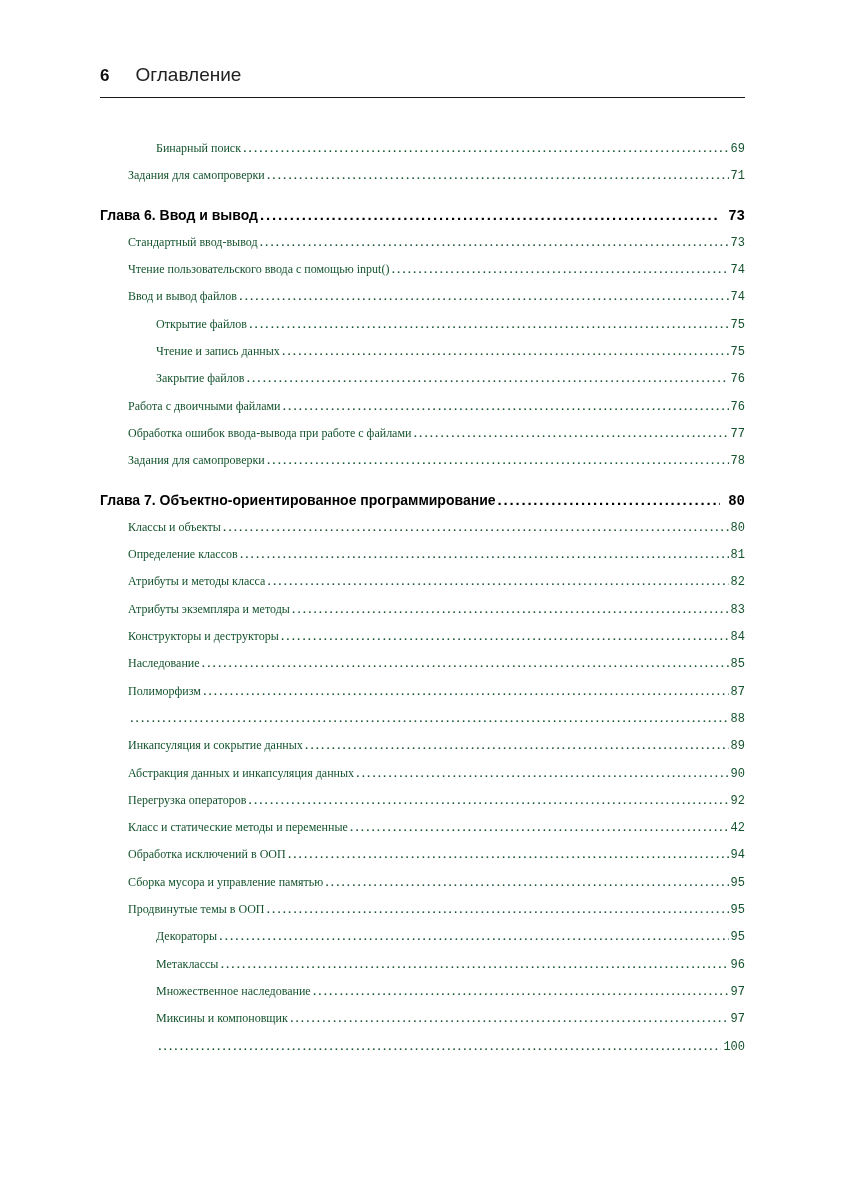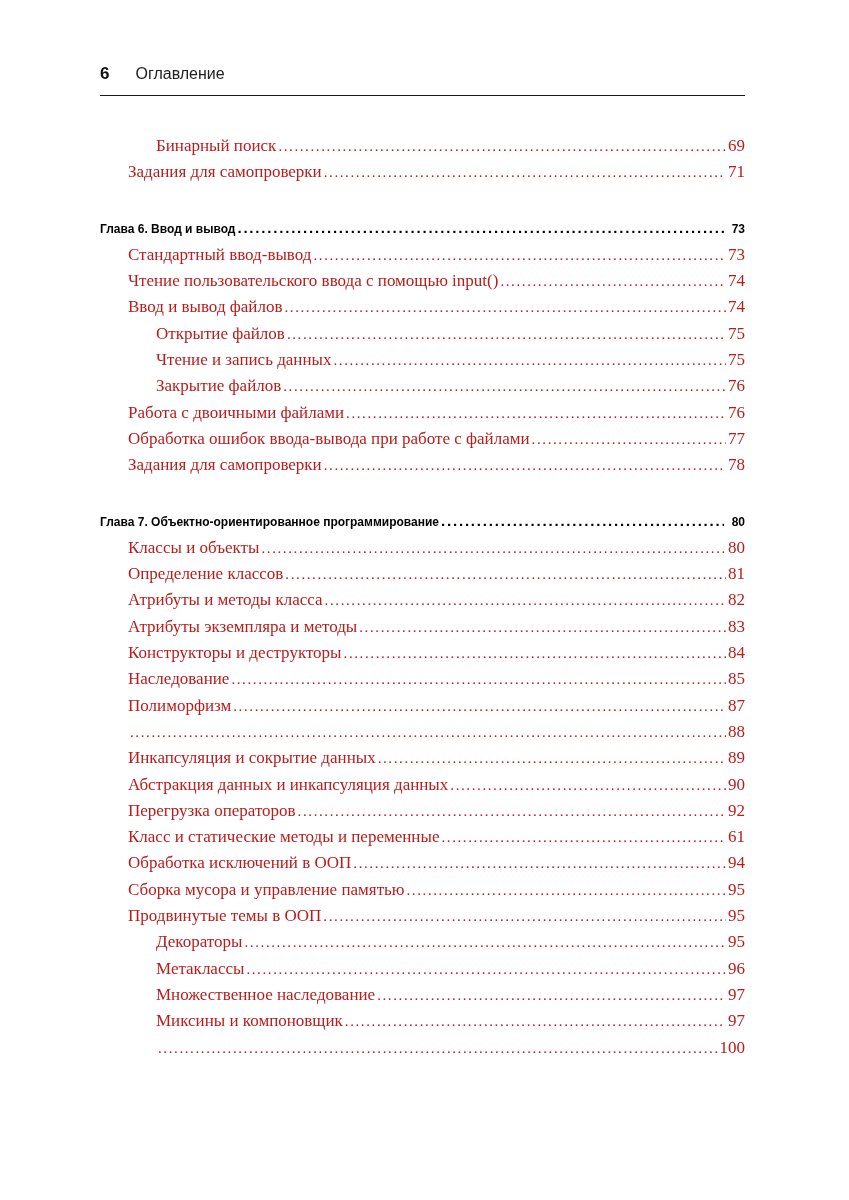--- a/index.html
+++ b/index.html
@@ -23,65 +23,65 @@
     gap: 26px;
     font-family: "Liberation Sans", sans-serif;
     padding-bottom: 11px;
   }
   .page-num {
     font-weight: 700;
     font-size: 17px;
     color: #111;
   }
   .running-title {
-    font-size: 16px;
+    font-size: 19px;
     color: #222;
   }
   .header-rule {
     border: none;
     border-top: 1.6px solid #1a1a1a;
     margin: 0;
   }
   .toc {
     margin-top: 37px;
   }
   .toc-row {
     display: flex;
     align-items: baseline;
-    font-size: 17px;
+    font-size: 12px;
     line-height: 25.3px;
-    color: #b91c1c;
+    color: #14532d;
   }
   .toc-row.level-1 { padding-left: 28px; }
   .toc-row.level-2 { padding-left: 56px; }
   .toc-row.chapter {
     font-family: "Liberation Sans", sans-serif;
     font-weight: 700;
-    font-size: 12px;
-    margin-top: 29px;
+    font-size: 14px;
+    margin-top: 12px;
     color: #000;
     justify-content: flex-end;
   }
   .toc-title { white-space: nowrap; }
   .leader {
     flex: 1 1 auto;
     overflow: hidden;
     white-space: nowrap;
     min-width: 10px;
     margin: 0 2px;
   }
   .leader::after {
     content: "....................................................................................................................................................................................................................";
     letter-spacing: 1.6px;
     font-size: 15px;
   }
   .chapter .leader::after {
     letter-spacing: 1.8px;
   }
-  .toc-page { white-space: nowrap; }
+  .toc-page { white-space: nowrap; font-family: Liberation Mono, monospace; }
   .chapter .toc-page { padding-left: 6px; }
 </style>
 </head>
 <body>
 
 <div class="page">
 
   <header class="page-header">
     <span class="page-num">6</span>
     <span class="running-title">Оглавление</span>
@@ -205,21 +205,21 @@
     <span class="toc-page">90</span>
   </div>
       <div class="toc-row entry level-1">
     <span class="toc-title">Перегрузка операторов</span>
     <span class="leader"></span>
     <span class="toc-page">92</span>
   </div>
       <div class="toc-row entry level-1">
     <span class="toc-title">Класс и статические методы и переменные</span>
     <span class="leader"></span>
-    <span class="toc-page">61</span>
+    <span class="toc-page">42</span>
   </div>
       <div class="toc-row entry level-1">
     <span class="toc-title">Обработка исключений в ООП</span>
     <span class="leader"></span>
     <span class="toc-page">94</span>
   </div>
       <div class="toc-row entry level-1">
     <span class="toc-title">Сборка мусора и управление памятью</span>
     <span class="leader"></span>
     <span class="toc-page">95</span>

